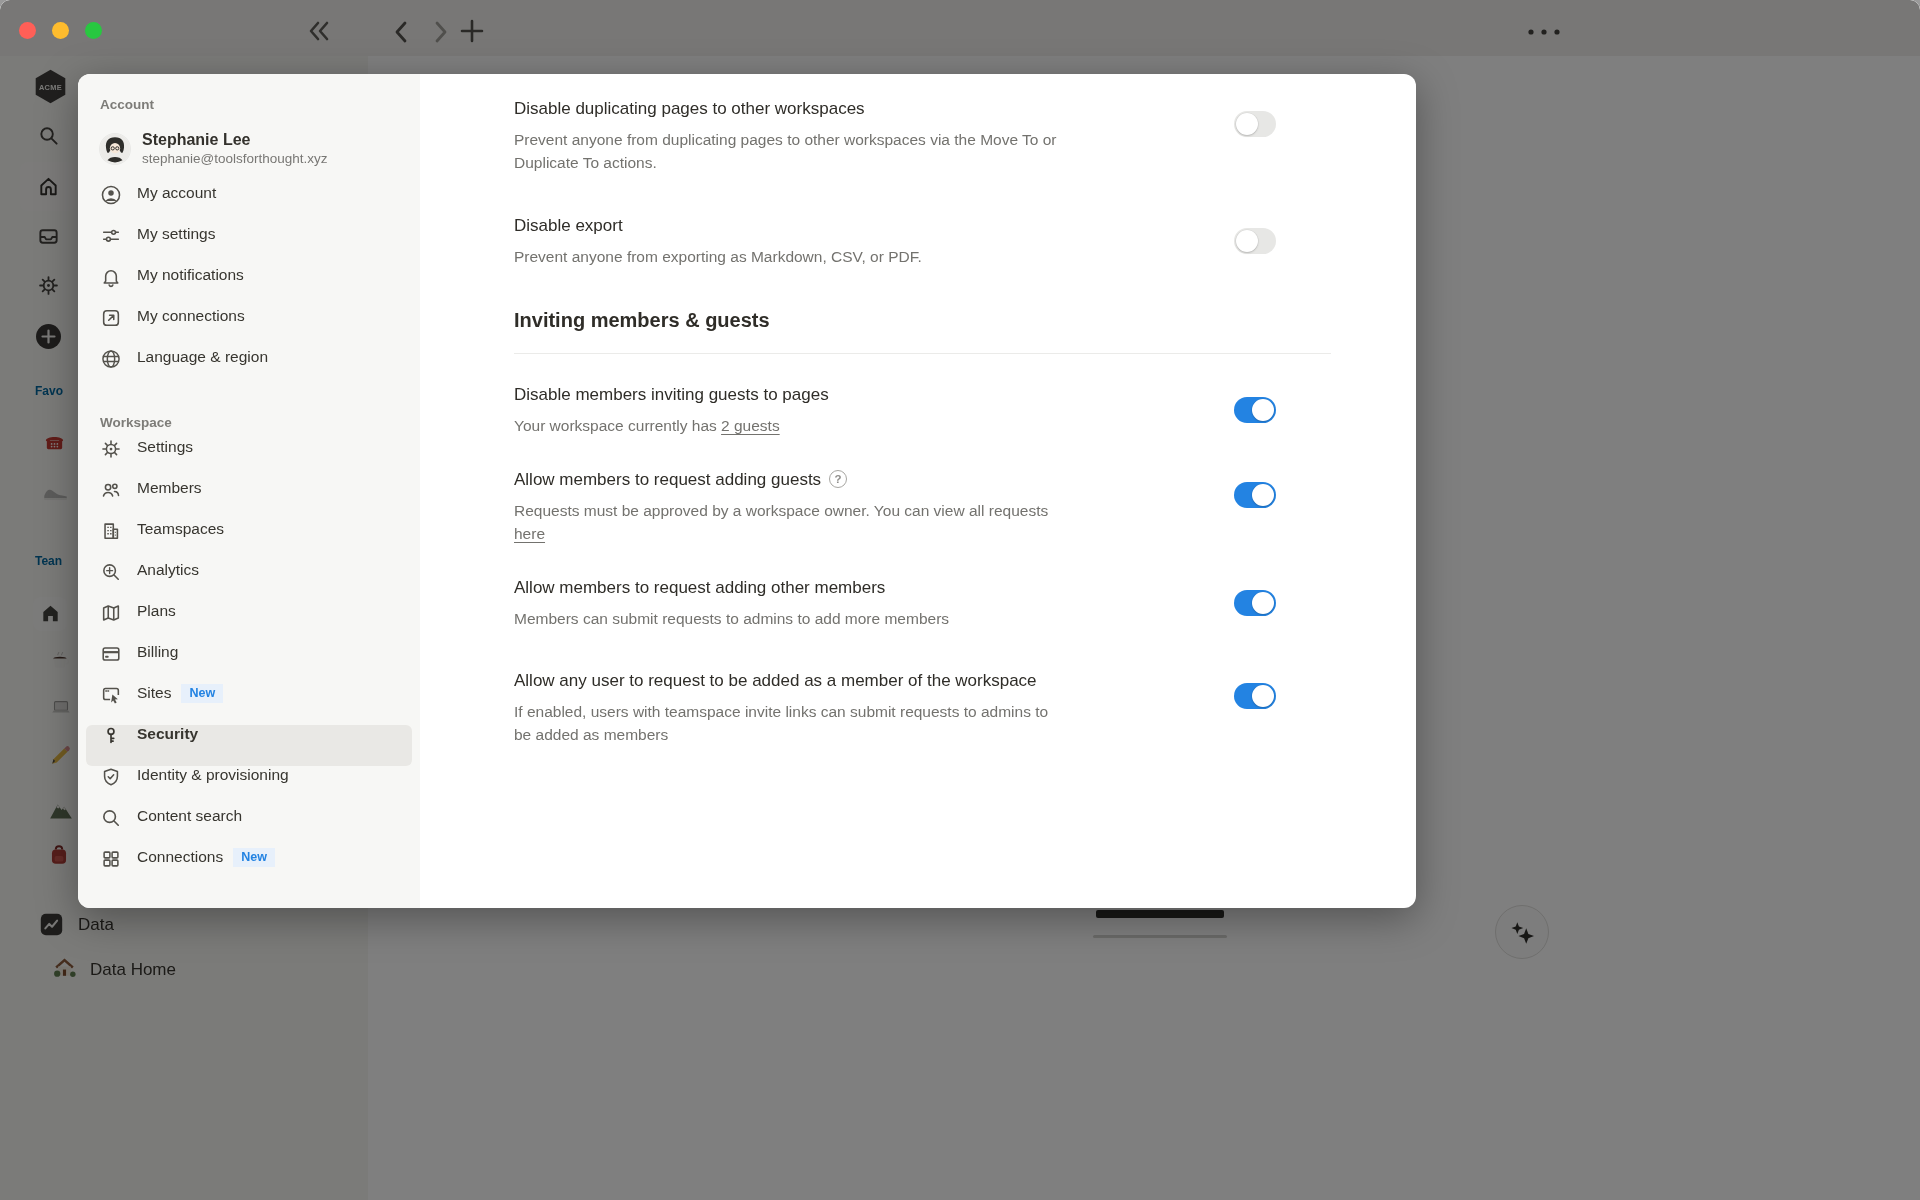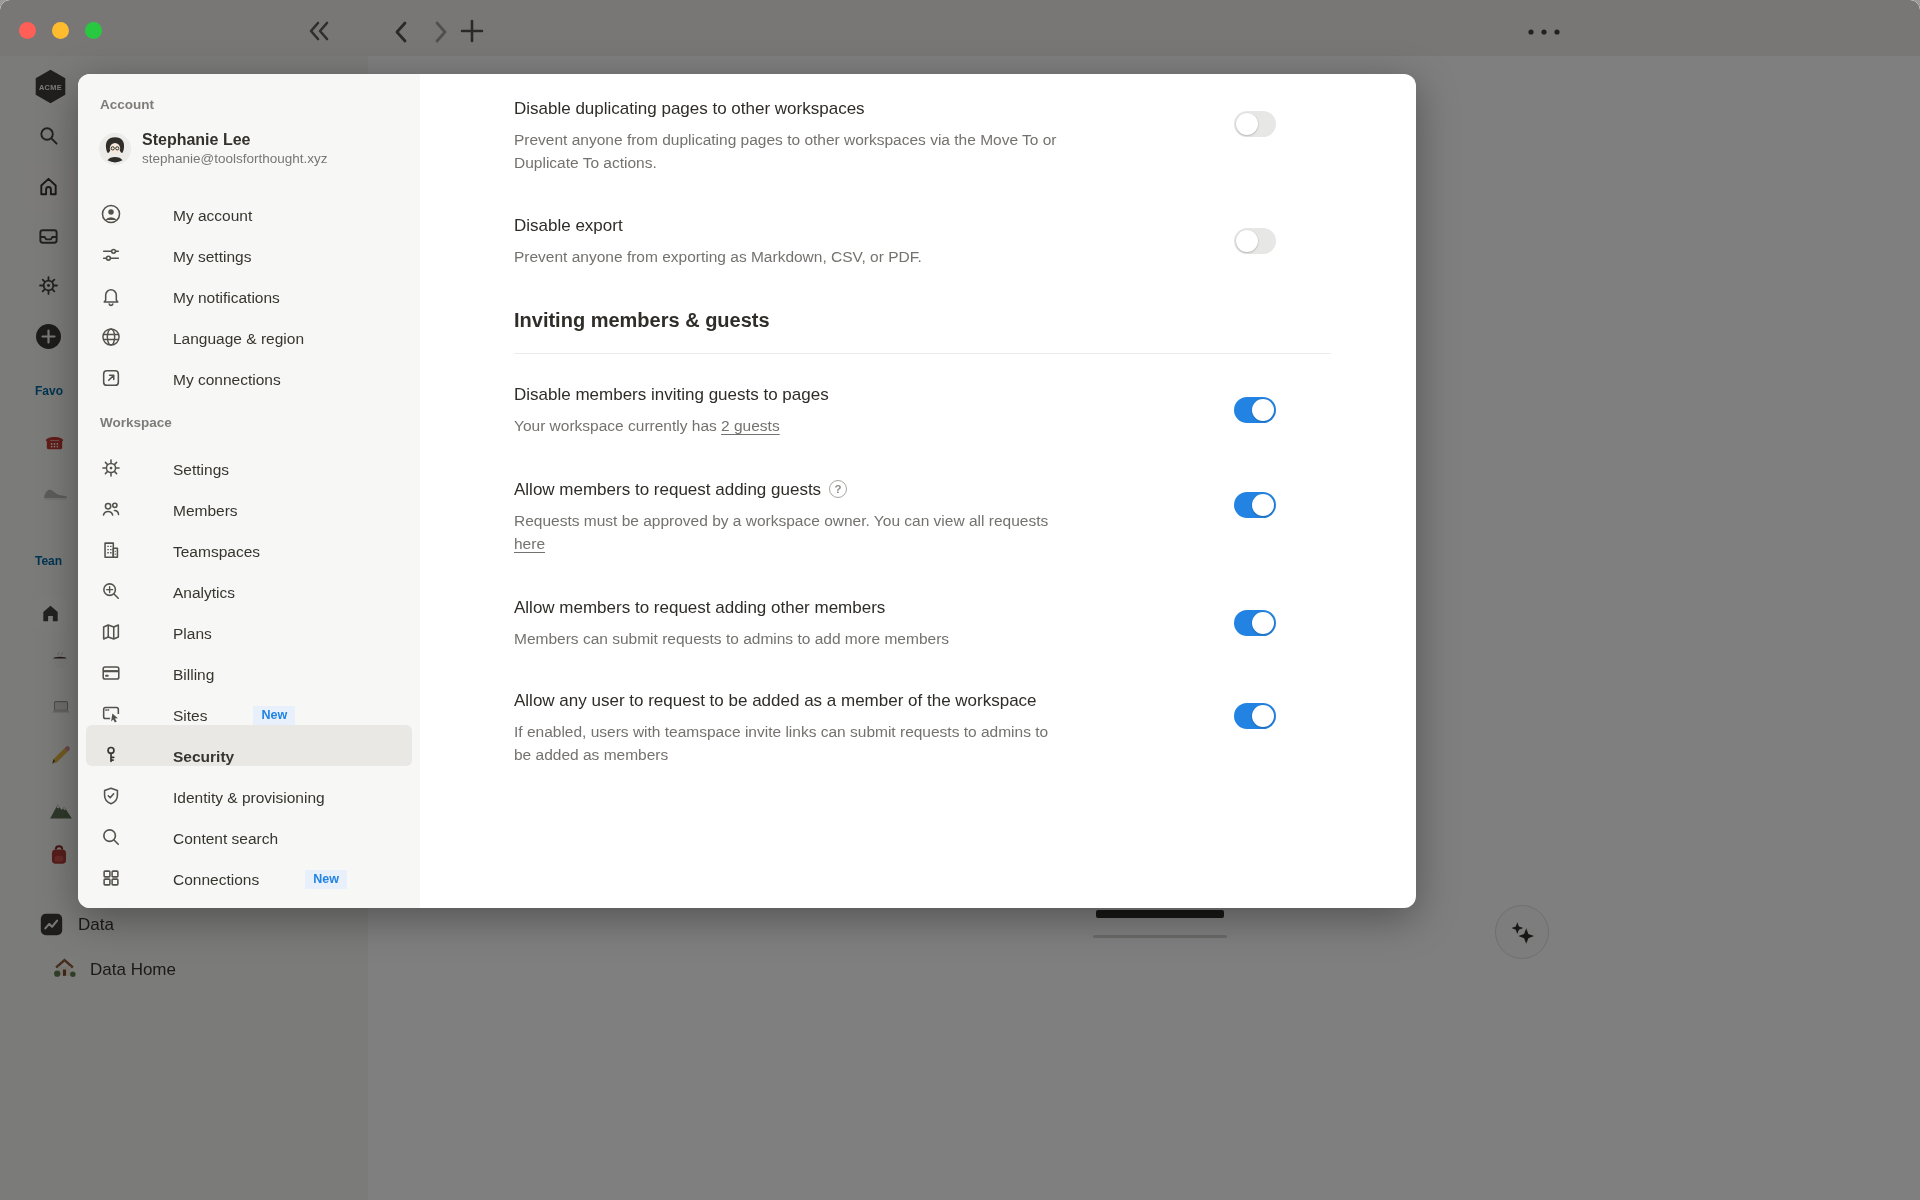--- a/index.html
+++ b/index.html
@@ -27,22 +27,22 @@
 
   
   .modal { position:absolute; left:78px; top:74px; width:1338px; height:834px; background:#ffffff;
            border-radius:12px; box-shadow:0 10px 40px rgba(0,0,0,0.35); display:flex; overflow:hidden; z-index:40; }
   .m-side { width:342px; background:#f7f7f5; padding-top:23px; flex-shrink:0; overflow:hidden; }
   .side-label { margin:0 0 12px 22px; font-size:13.5px; font-weight:700; color:#7d7c78; }
   .user-row { display:flex; align-items:center; gap:12px; margin:0 8px 10px 22px; height:50px; }
   .avatar { width:30px; height:30px; border-radius:50%; box-shadow:0 0 0 1px rgba(0,0,0,0.06); flex-shrink:0; }
   .user-name { font-size:16px; font-weight:700; color:#33312c; line-height:20px; }
   .user-email { font-size:13.5px; color:#787774; line-height:18px; }
-  .nav-item { display:flex; align-items:flex-end; height:41px; margin:0 8px; padding-left:14px; border-radius:6px;
-              font-size:15.5px; color:#37352f; cursor:pointer;gap:36px; }
+  .nav-item { display:flex; align-items:flex-start; height:41px; margin:0 8px; padding-left:14px; border-radius:6px;
+              font-size:15.5px; color:#37352f; cursor:pointer; }
   .nav-item .nico { width:22px; height:22px; margin-right:15px; flex-shrink:0; display:flex; align-items:center; justify-content:center; }
   .nav-item.selected { background:#e9e8e5; font-weight:700; }
   .ws-label { margin:26px 0 8px 22px; font-size:13.5px; font-weight:700; color:#7d7c78; }
   .badge { margin-left:10px; background:#e7f0fb; color:#2383e2; font-size:12.5px; font-weight:700;
            padding:2px 8px; border-radius:0; line-height:15px; }
 
   .m-main { flex:1; padding:23px 85px 0 94px; overflow:hidden; }
   .srow { display:flex; align-items:flex-start; }
   .srow .stext { flex:1; max-width:680px; }
   .stitle { font-size:17px; font-weight:500; color:#2f2d28; line-height:24px; margin-bottom:7px; }
@@ -54,21 +54,21 @@
   .section-h { font-size:20px; font-weight:700; color:#2f2d28; line-height:28px; }
   .divider { border-top:1px solid #ebebe9; }
   .toggle { width:42px; height:26px; border-radius:13px; background:#e7e7e5; position:relative; margin:14px 0 0 40px;
             flex-shrink:0; cursor:pointer; transition:background .15s; }
   .toggle::after { content:""; position:absolute; top:2px; left:2px; width:22px; height:22px; border-radius:50%;
             background:#fff; box-shadow:0 0 0 0.5px rgba(0,0,0,0.06), 0 1px 2px rgba(0,0,0,0.18); }
   .toggle[data-state="on"] { background:#2383e2; }
   .toggle[data-state="on"]::after { left:18px; }
 
   .mt40{margin-top:40px}.mt38{margin-top:38px}.mt19{margin-top:19px}.mt29{margin-top:29px}
-  .mt41{margin-top:41px}.mt39{margin-top:39px}
+  .mt41{margin-top:31px}.mt39{margin-top:39px}
 </style>
 </head>
 <body>
 
 <div id="screen">
 
   <div class="backdrop">
     <div class="topbar">
 
       <div class="bd-abs" style="left:306px; top:18px;">
@@ -297,36 +297,36 @@
         <span class="nico">
             <svg width="22" height="22" viewBox="0 0 24 24" fill="none" stroke="#54524c" stroke-width="1.7" stroke-linejoin="round">
               <path d="M6.2 16.5 v-5.5 a5.8 5.8 0 0 1 11.6 0 v5.5 l1.6 2 H4.6 Z"></path>
               <path d="M10 20.8 a2.1 2.1 0 0 0 4 0" stroke-linecap="round"></path>
             </svg>
           </span>
         <span>My notifications</span>
       </div>
       <div class="nav-item">
         <span class="nico">
+            <svg width="22" height="22" viewBox="0 0 24 24" fill="none" stroke="#54524c" stroke-width="1.7" stroke-linecap="round" stroke-linejoin="round">
+              <rect x="4" y="4" width="16" height="16" rx="3.5"></rect>
+              <path d="M9.5 14.5 L14.8 9.2 M10.5 9 h4.5 v4.5"></path>
+            </svg>
+          </span>
+        <span>My connections</span>
+      </div>
+      <div class="nav-item">
+        <span class="nico">
             <svg width="22" height="22" viewBox="0 0 24 24" fill="none" stroke="#54524c" stroke-width="1.6">
               <circle cx="12" cy="12" r="8.8"></circle>
               <ellipse cx="12" cy="12" rx="4" ry="8.8"></ellipse>
               <path d="M3.6 9.2 h16.8 M3.6 14.8 h16.8"></path>
             </svg>
           </span>
         <span>Language &amp; region</span>
-      </div>
-      <div class="nav-item">
-        <span class="nico">
-            <svg width="22" height="22" viewBox="0 0 24 24" fill="none" stroke="#54524c" stroke-width="1.7" stroke-linecap="round" stroke-linejoin="round">
-              <rect x="4" y="4" width="16" height="16" rx="3.5"></rect>
-              <path d="M9.5 14.5 L14.8 9.2 M10.5 9 h4.5 v4.5"></path>
-            </svg>
-          </span>
-        <span>My connections</span>
       </div>
 
       <div class="ws-label">Workspace</div>
 
       <div class="nav-item">
         <span class="nico">
             <svg width="22" height="22" viewBox="0 0 24 24" fill="none" stroke="#54524c" stroke-width="1.7" stroke-linecap="round">
               <circle cx="12" cy="12" r="5"></circle>
               <circle cx="12" cy="12" r="1.5" fill="#54524c" stroke="none"></circle>
               <path d="M12 3.2v3M12 17.8v3M3.2 12h3M17.8 12h3M5.9 5.9l2.1 2.1M16 16l2.1 2.1M18.1 5.9L16 8M8 16l-2.1 2.1"></path>

